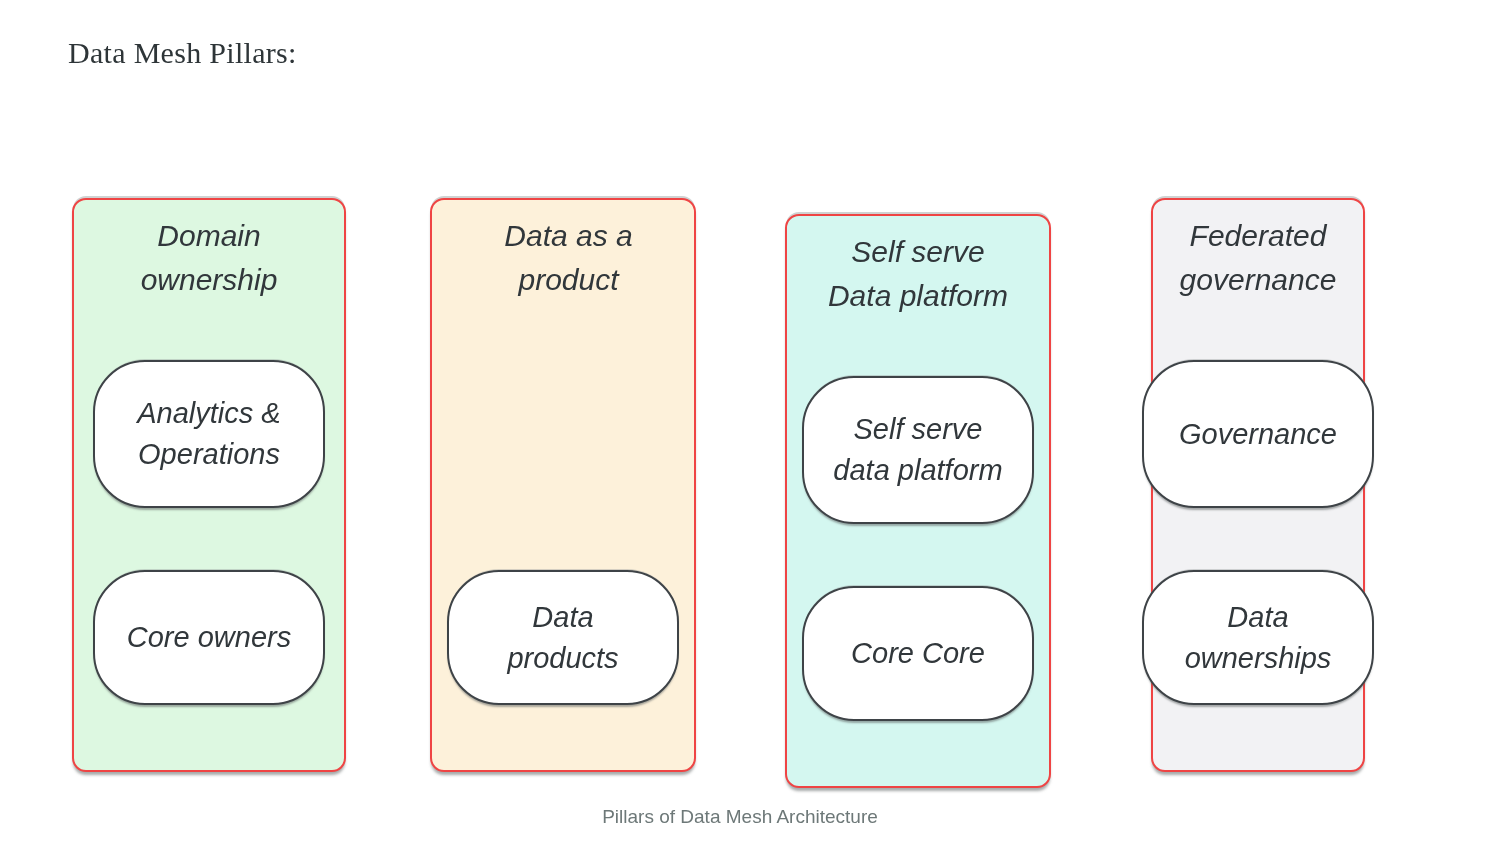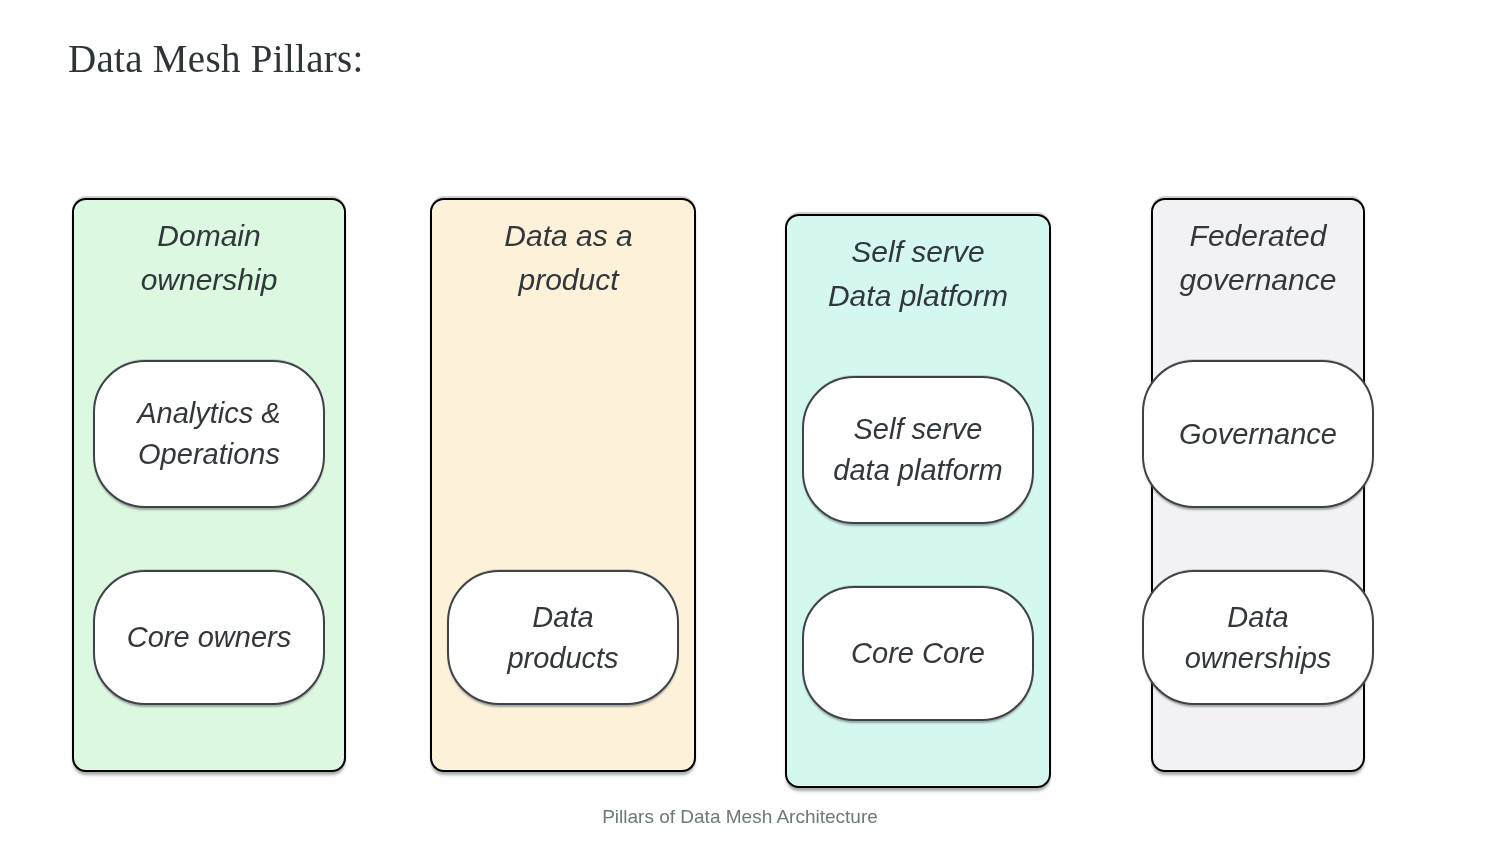--- a/index.html
+++ b/index.html
@@ -11,30 +11,30 @@
     overflow: hidden;
     font-family: "Liberation Sans", sans-serif;
   }
 
   .page-title {
     position: absolute;
     left: 68px;
     top: 36px;
     font-family: "Liberation Serif", "DejaVu Serif", serif;
     font-weight: 500;
-    font-size: 39px;
+    font-size: 30px;
     color: #2e3538;
     letter-spacing: 0.3px;
   }
 
   .pillar {
     position: absolute;
     top: 198px;
     height: 574px;
-    border: 2px solid #000000;
+    border: 2px solid #ef4444;
     border-radius: 14px;
     box-shadow: 0 -3px 0 -1px rgba(150,155,155,0.45),
                 0 4px 3px -1px rgba(95,100,100,0.55);
   }
   .pillar-0 { left: 72px;   width: 274px; }
   .pillar-1 { left: 430px;  width: 266px; }
   .pillar-2 { left: 785px;  width: 266px; margin-top: 16px; }
   .pillar-3 { left: 1151px; width: 214px; }
 
   .pillar-title {

